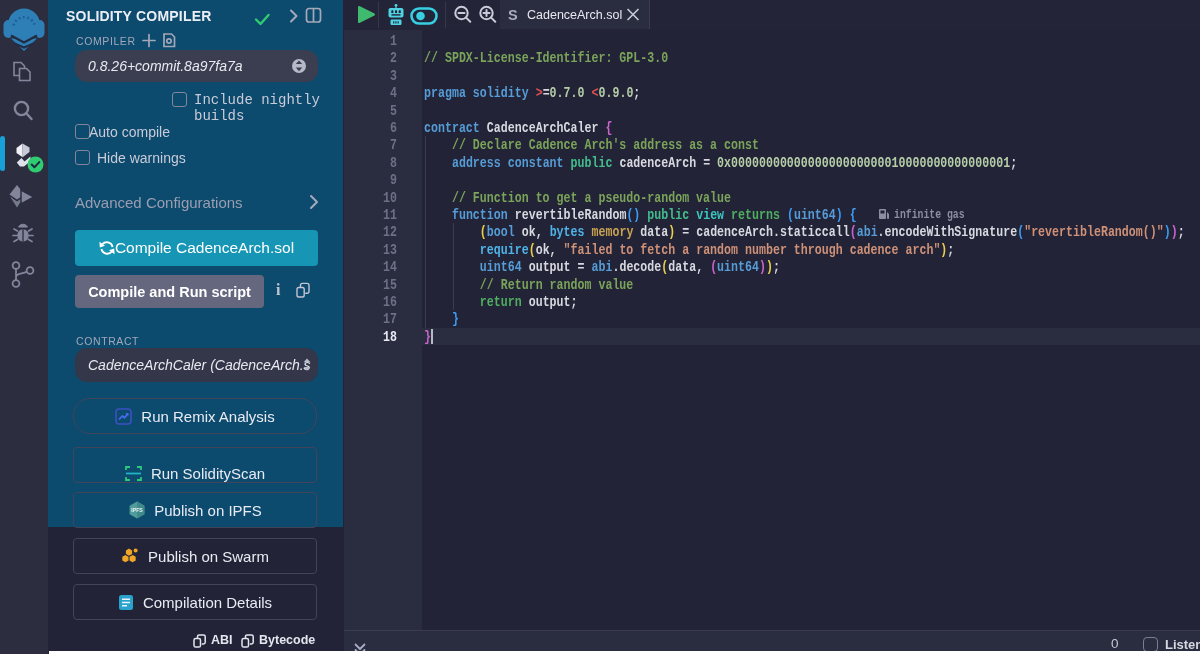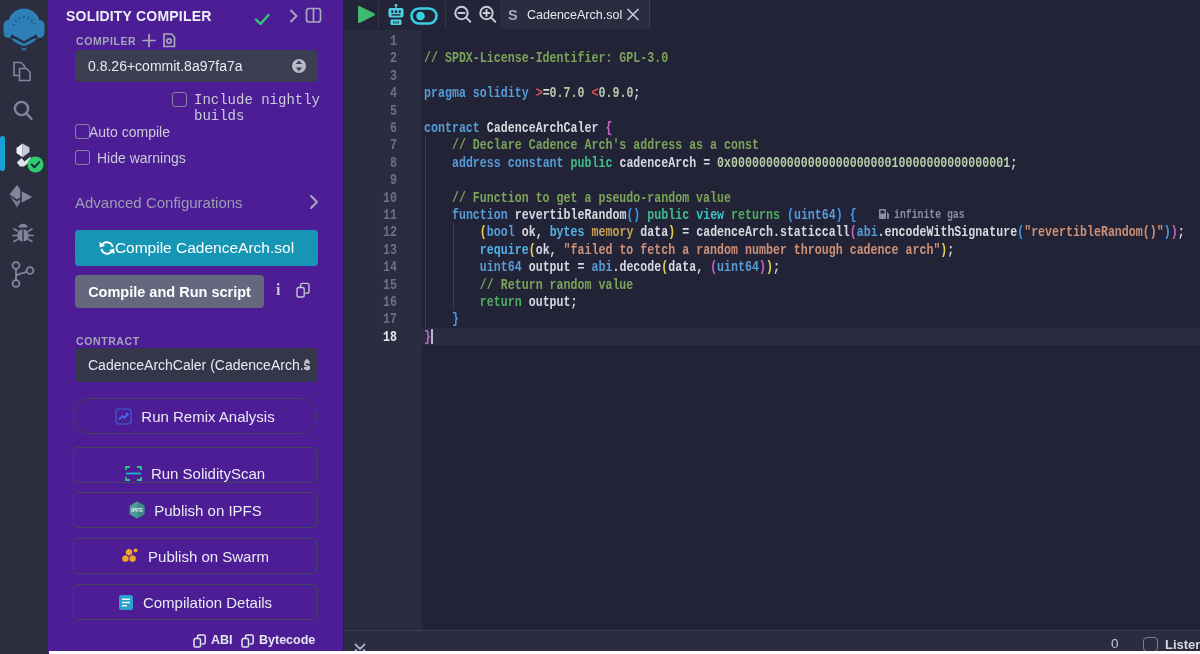--- a/index.html
+++ b/index.html
@@ -5,24 +5,24 @@
   * { margin:0; padding:0; box-sizing:border-box; }
   html,body { width:1200px; height:654px; overflow:hidden; background:#222336;
     font-family:"Liberation Sans", sans-serif; }
   .abs { position:absolute; }
   #stage { position:relative; width:1200px; height:654px; }
 
   
   #iconbar { left:0; top:0; width:48px; height:654px; background:#2c2e40; }
 
   
-  #panel { left:48px; top:0; width:295px; height:654px; background:#4c1d95; }
+  #panel { left:48px; top:0; width:295px; height:527px; background:#0c4a6e; }
   .ptitle { left:18px; top:8px; font-size:14px; font-weight:bold; color:#eceef5; letter-spacing:.2px;}
-  .seclbl { font-size:10.5px; color:#a4a7b8; letter-spacing:.6px;font-weight:bold; }
-  .select { background:#3b3d50; border-radius:4px; color:#e9eaf1; font-size:14px; }
+  .seclbl { font-size:10.5px; color:#a4a7b8; letter-spacing:.6px; }
+  .select { background:#3b3d50; border-radius:12px; color:#e9eaf1; font-size:14px;font-style:italic; }
   .chk { width:15px; height:15px; border:1px solid #83869a; border-radius:3px; background:transparent;}
   .chklbl { font-size:14px; color:#c9cbd8; }
   .obtn { left:25px; width:244px; height:36px; border:1px solid #42445c; border-radius:4px;
           color:#e9ebf3; font-size:15px; display:flex; align-items:center; justify-content:center; gap:9px;}
 
   
   #editor { left:343px; top:0; width:857px; height:654px; background:#222336; }
   #gutter { left:1px; top:30px; width:78px; height:600px; background:#2a2c3f; }
   .lnum { position:absolute; width:54px; text-align:right; font-family:"Liberation Mono",monospace;
           font-size:11.6px; font-weight:bold; color:#6d7086; line-height:17.4px;

